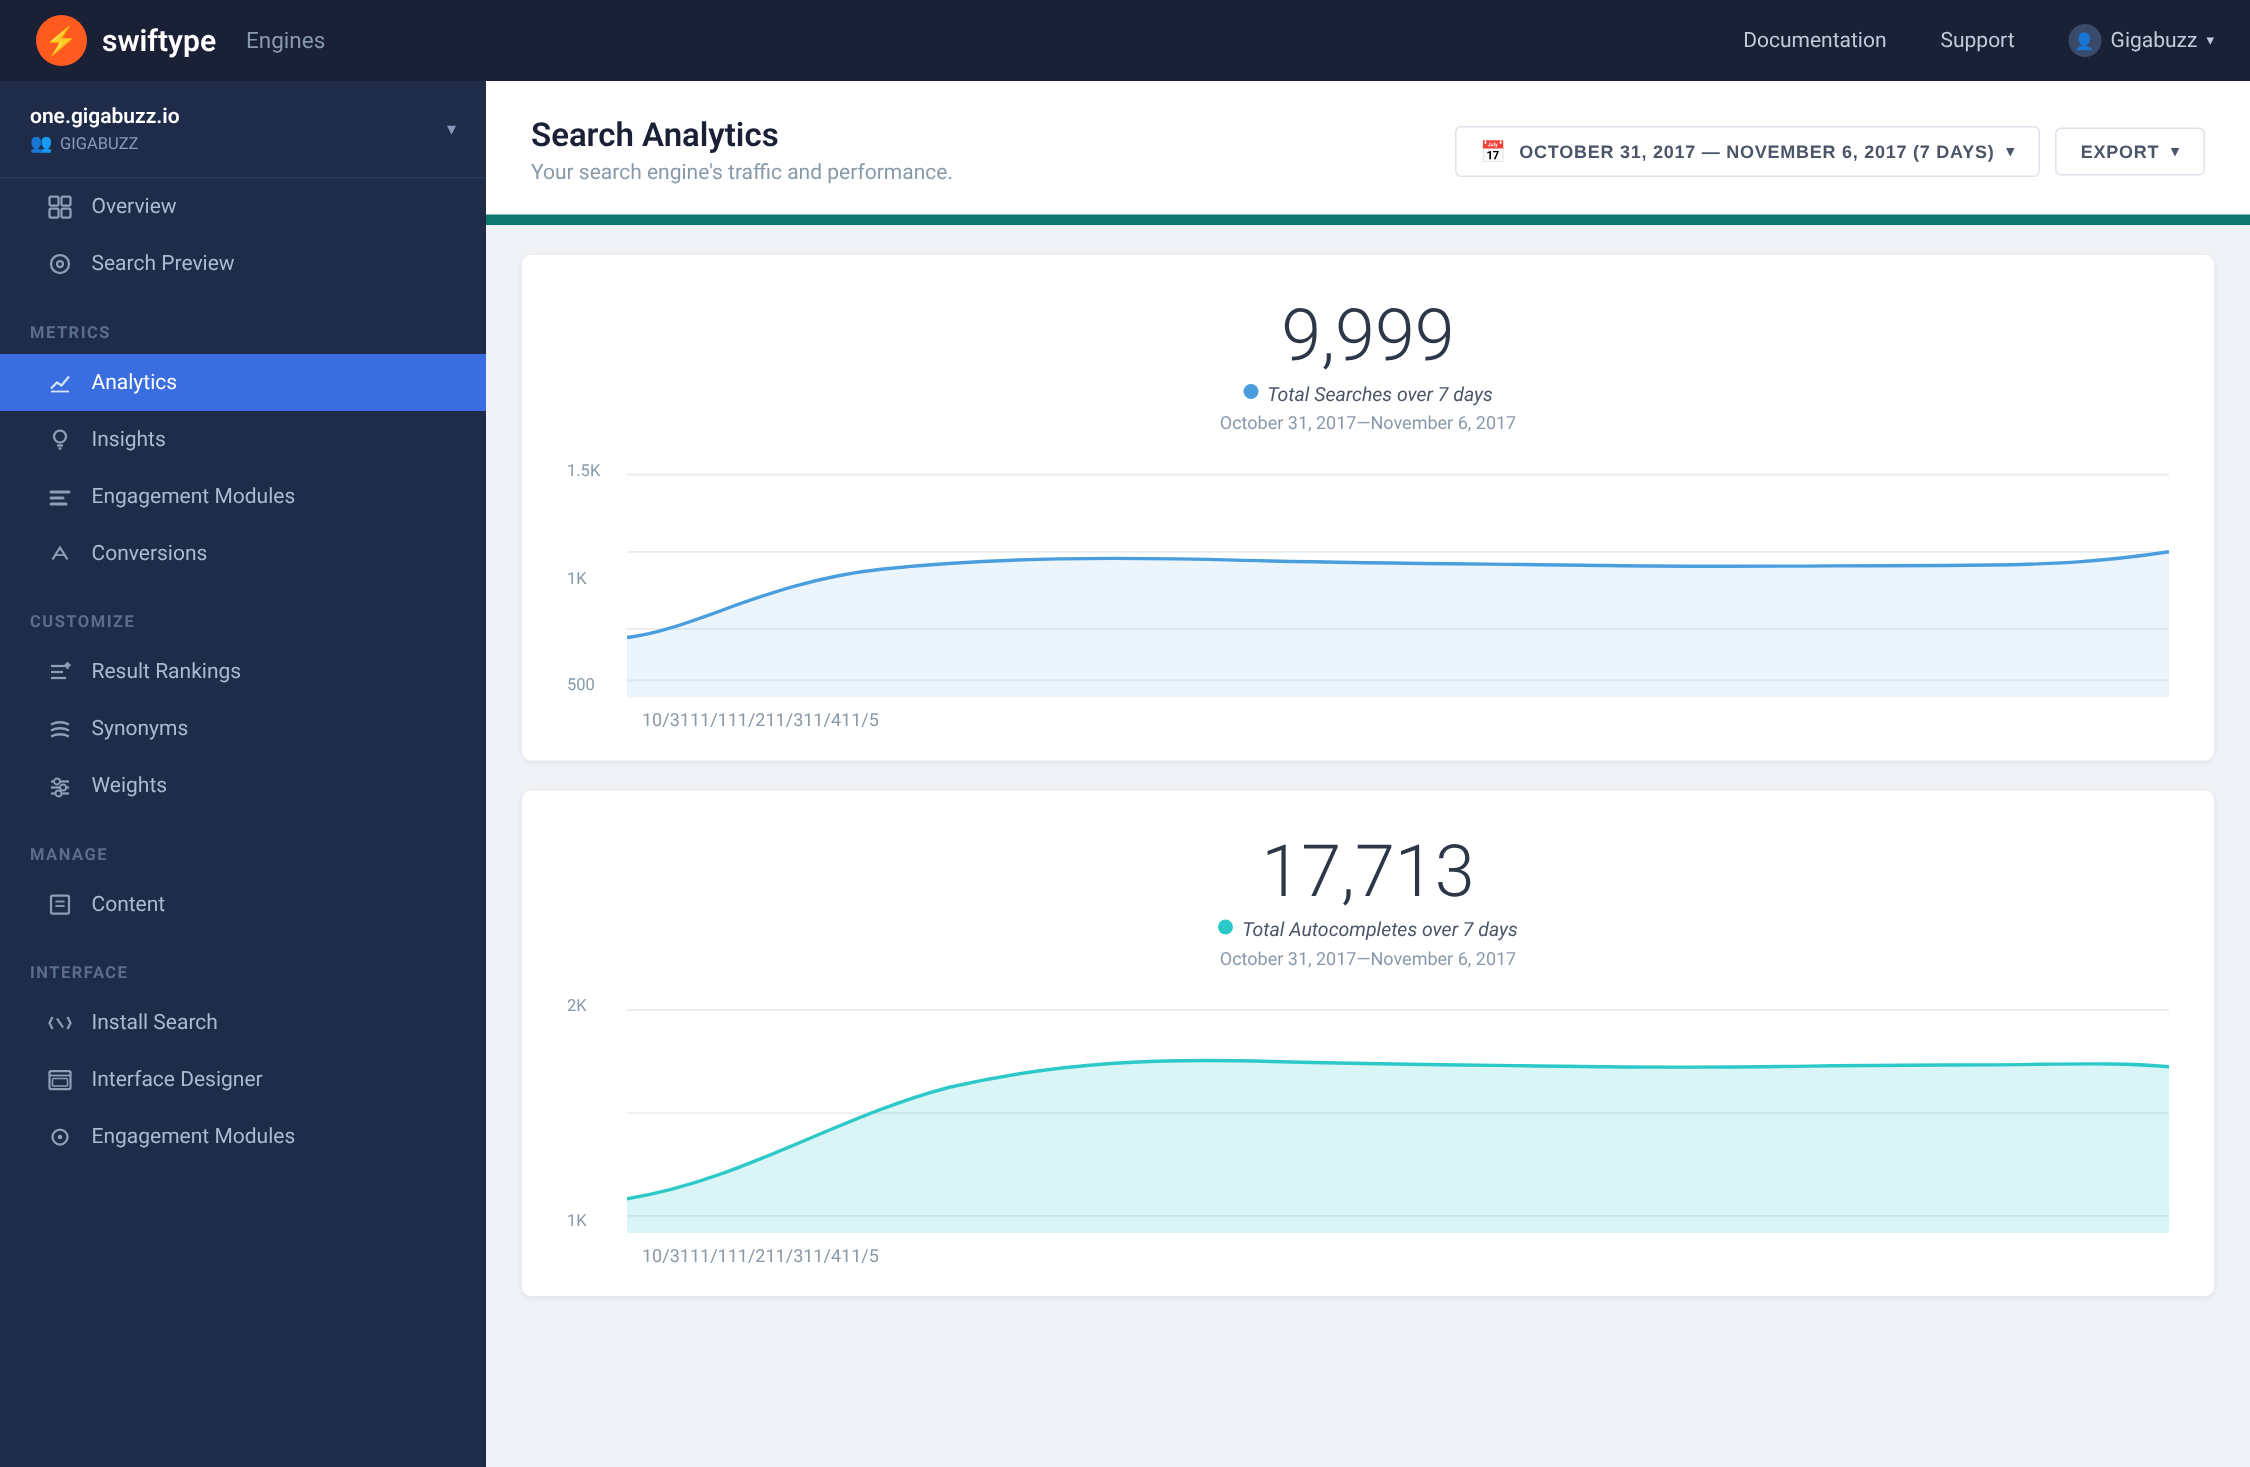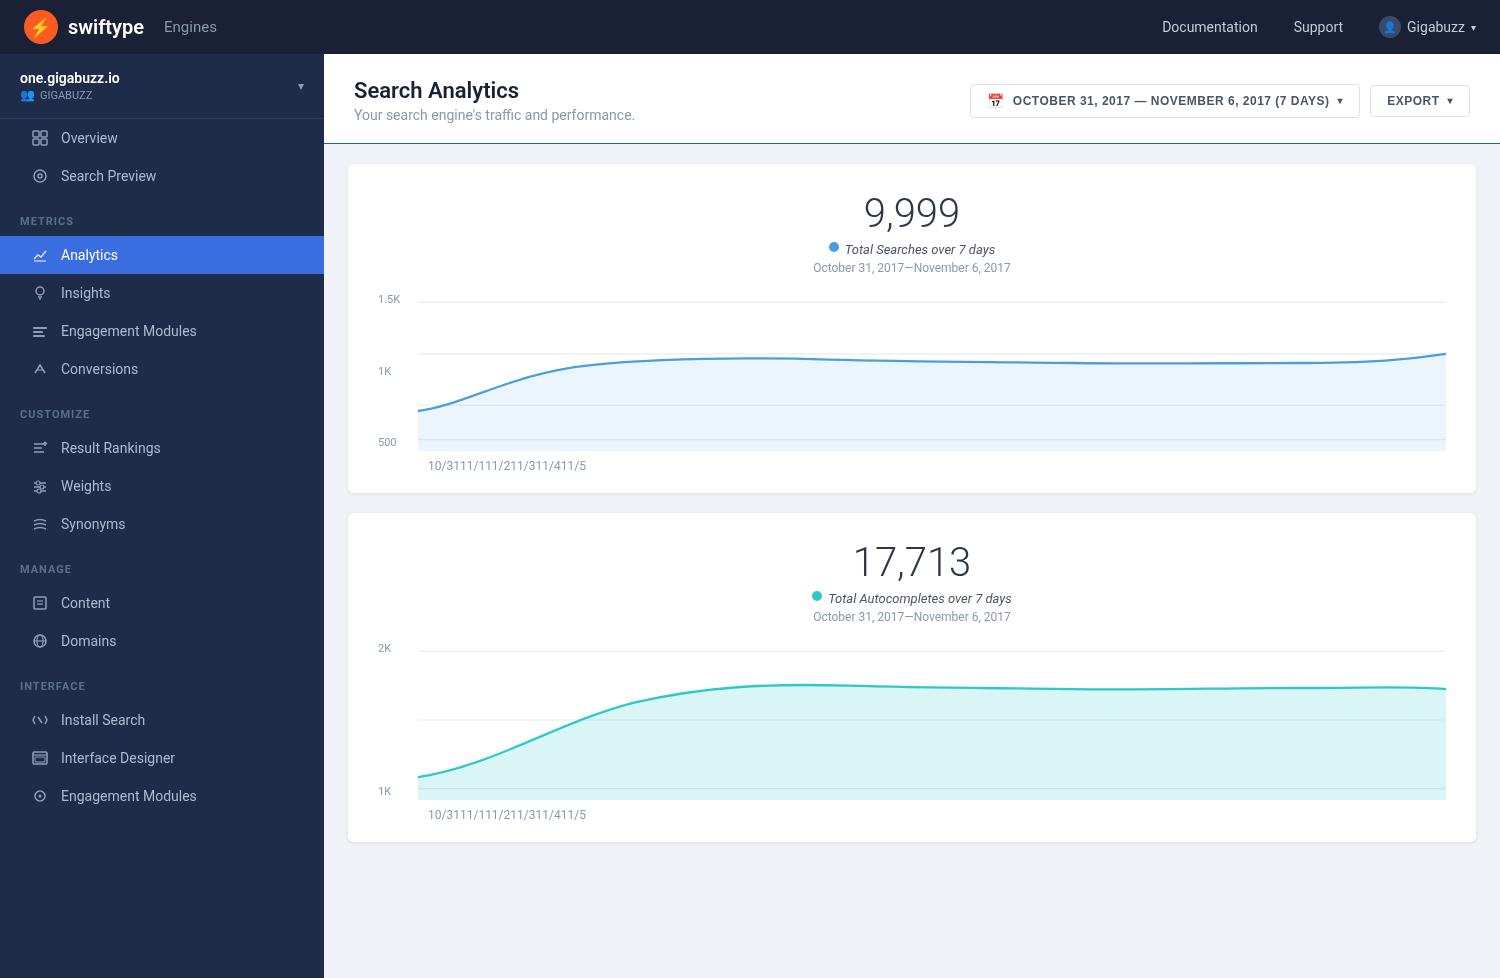--- a/index.html
+++ b/index.html
@@ -143,21 +143,21 @@
     
     .content {
       flex: 1;
       background: #f0f2f7;
       overflow-y: auto;
       padding: 0;
     }
     .content-header {
       background: white;
       padding: 24px 30px 20px;
-      border-bottom: 1px solid #0f766e;
+      border-bottom: 7px solid #0f766e;
       display: flex;
       align-items: center;
     }
     .content-header-text h1 {
       font-size: 22px;
       font-weight: 600;
       color: #1a2035;
     }
     .content-header-text p {
       color: #8899aa;
@@ -210,21 +210,21 @@
       background: white;
       border-radius: 6px;
       padding: 30px 30px 20px;
       box-shadow: 0 1px 4px rgba(0,0,0,0.07);
     }
     .chart-title-area {
       text-align: center;
       margin-bottom: 16px;
     }
     .chart-big-number {
-      font-size: 40px;
+      font-size: 48px;
       font-weight: 300;
       color: #2d3748;
       line-height: 1;
     }
     .chart-legend {
       display: flex;
       align-items: flex-start;
       justify-content: center;
       gap: 6px;
       margin-top: 8px;
@@ -381,61 +381,51 @@
           <line x1="2" y1="12" x2="12" y2="12" stroke="#aabbd0" stroke-width="1.5"></line>
           <line x1="13" y1="2" x2="13" y2="6" stroke="#aabbd0" stroke-width="1.5"></line>
           <polyline points="11,4 13,2 15,4" fill="none" stroke="#aabbd0" stroke-width="1.2"></polyline>
         </svg>
       </span>
       <span>Result Rankings</span>
     </div>
     <div class="sidebar-item">
       <span class="si-icon">
         <svg width="16" height="16" viewBox="0 0 16 16" fill="none">
+          <path d="M2 5 Q8 2 14 5" stroke="#aabbd0" stroke-width="1.5" fill="none"></path>
+          <path d="M2 9 Q8 6 14 9" stroke="#aabbd0" stroke-width="1.5" fill="none"></path>
+          <path d="M2 13 Q8 10 14 13" stroke="#aabbd0" stroke-width="1.5" fill="none"></path>
+        </svg>
+      </span>
+      <span>Synonyms</span>
+    </div>
+    <div class="sidebar-item">
+      <span class="si-icon">
+        <svg width="16" height="16" viewBox="0 0 16 16" fill="none">
           <line x1="2" y1="5" x2="14" y2="5" stroke="#aabbd0" stroke-width="1.5"></line>
           <line x1="2" y1="9" x2="14" y2="9" stroke="#aabbd0" stroke-width="1.5"></line>
           <line x1="2" y1="13" x2="14" y2="13" stroke="#aabbd0" stroke-width="1.5"></line>
           <circle cx="6" cy="5" r="2" fill="#1e2c4a" stroke="#aabbd0" stroke-width="1.2"></circle>
           <circle cx="10" cy="9" r="2" fill="#1e2c4a" stroke="#aabbd0" stroke-width="1.2"></circle>
           <circle cx="7" cy="13" r="2" fill="#1e2c4a" stroke="#aabbd0" stroke-width="1.2"></circle>
         </svg>
       </span>
       <span>Weights</span>
     </div>
-    <div class="sidebar-item">
-      <span class="si-icon">
-        <svg width="16" height="16" viewBox="0 0 16 16" fill="none">
-          <path d="M2 5 Q8 2 14 5" stroke="#aabbd0" stroke-width="1.5" fill="none"></path>
-          <path d="M2 9 Q8 6 14 9" stroke="#aabbd0" stroke-width="1.5" fill="none"></path>
-          <path d="M2 13 Q8 10 14 13" stroke="#aabbd0" stroke-width="1.5" fill="none"></path>
-        </svg>
-      </span>
-      <span>Synonyms</span>
-    </div>
 
     <div class="sidebar-section-label">MANAGE</div>
     <div class="sidebar-item">
       <span class="si-icon">
         <svg width="16" height="16" viewBox="0 0 16 16" fill="none">
           <rect x="2" y="2" width="12" height="12" rx="1" stroke="#aabbd0" stroke-width="1.5"></rect>
           <line x1="5" y1="6" x2="11" y2="6" stroke="#aabbd0" stroke-width="1.2"></line>
           <line x1="5" y1="9" x2="11" y2="9" stroke="#aabbd0" stroke-width="1.2"></line>
         </svg>
       </span>
       <span>Content</span>
-    </div>
-    <div class="sidebar-item">
-      <span class="si-icon">
-        <svg width="16" height="16" viewBox="0 0 16 16" fill="none">
-          <circle cx="8" cy="8" r="6" stroke="#aabbd0" stroke-width="1.5"></circle>
-          <ellipse cx="8" cy="8" rx="3" ry="6" stroke="#aabbd0" stroke-width="1.2"></ellipse>
-          <line x1="2" y1="8" x2="14" y2="8" stroke="#aabbd0" stroke-width="1.2"></line>
-        </svg>
-      </span>
-      <span>Domains</span>
     </div>
 
     <div class="sidebar-section-label">INTERFACE</div>
     <div class="sidebar-item">
       <span class="si-icon">
         <svg width="16" height="16" viewBox="0 0 16 16" fill="none">
           <polyline points="3,4 1,8 3,12" stroke="#aabbd0" stroke-width="1.5" fill="none"></polyline>
           <polyline points="13,4 15,8 13,12" stroke="#aabbd0" stroke-width="1.5" fill="none"></polyline>
           <line x1="6" y1="5" x2="10" y2="11" stroke="#aabbd0" stroke-width="1.5"></line>
         </svg>

